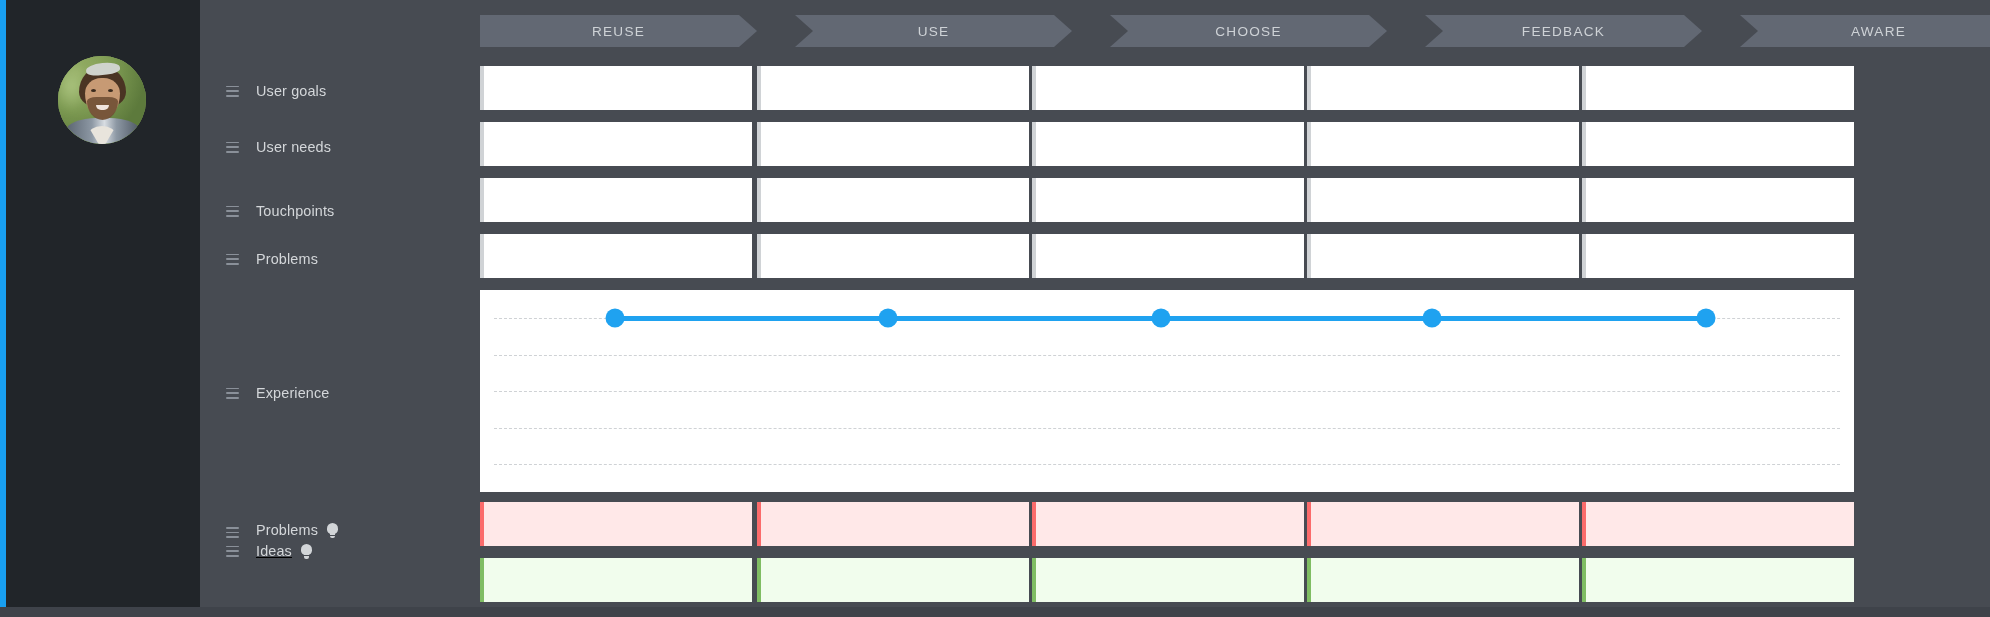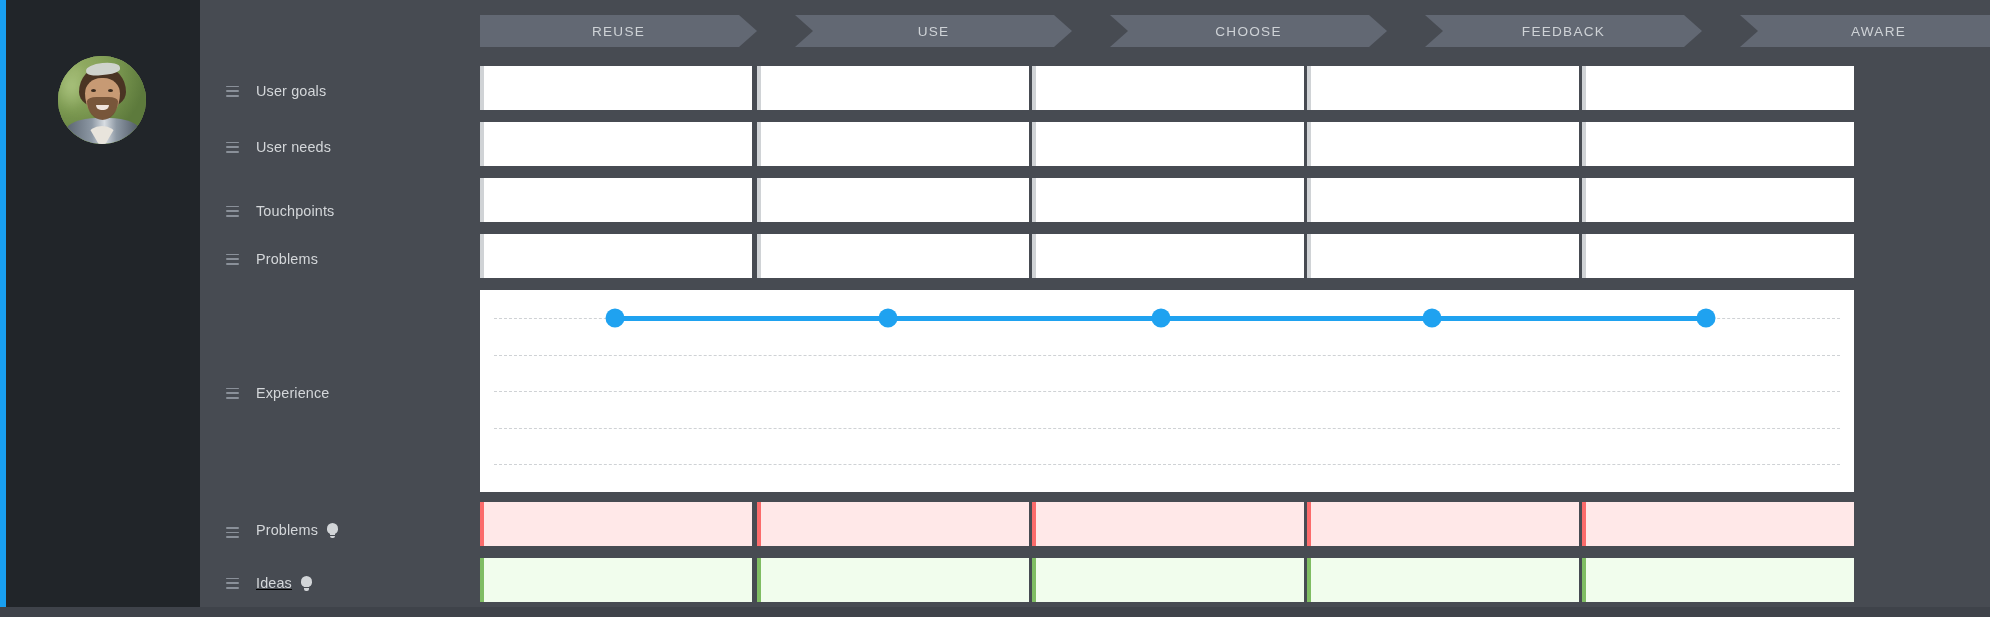--- a/index.html
+++ b/index.html
@@ -347,21 +347,21 @@
             <i></i>
             <i></i>
             <i></i>
           </span>
           <span class="row-label-text">Problems</span>
           <span class="bulb-icon">
             <span class="glass"></span>
             <span class="base"></span>
           </span>
         </div>
-        <div class="row-label" style="top: 572px; text-decoration: underline;">
+        <div class="row-label" style="top: 540px; text-decoration: underline;">
           <span class="drag-handle">
             <i></i>
             <i></i>
             <i></i>
           </span>
           <span class="row-label-text">Ideas</span>
           <span class="bulb-icon">
             <span class="glass"></span>
             <span class="base"></span>
           </span>

